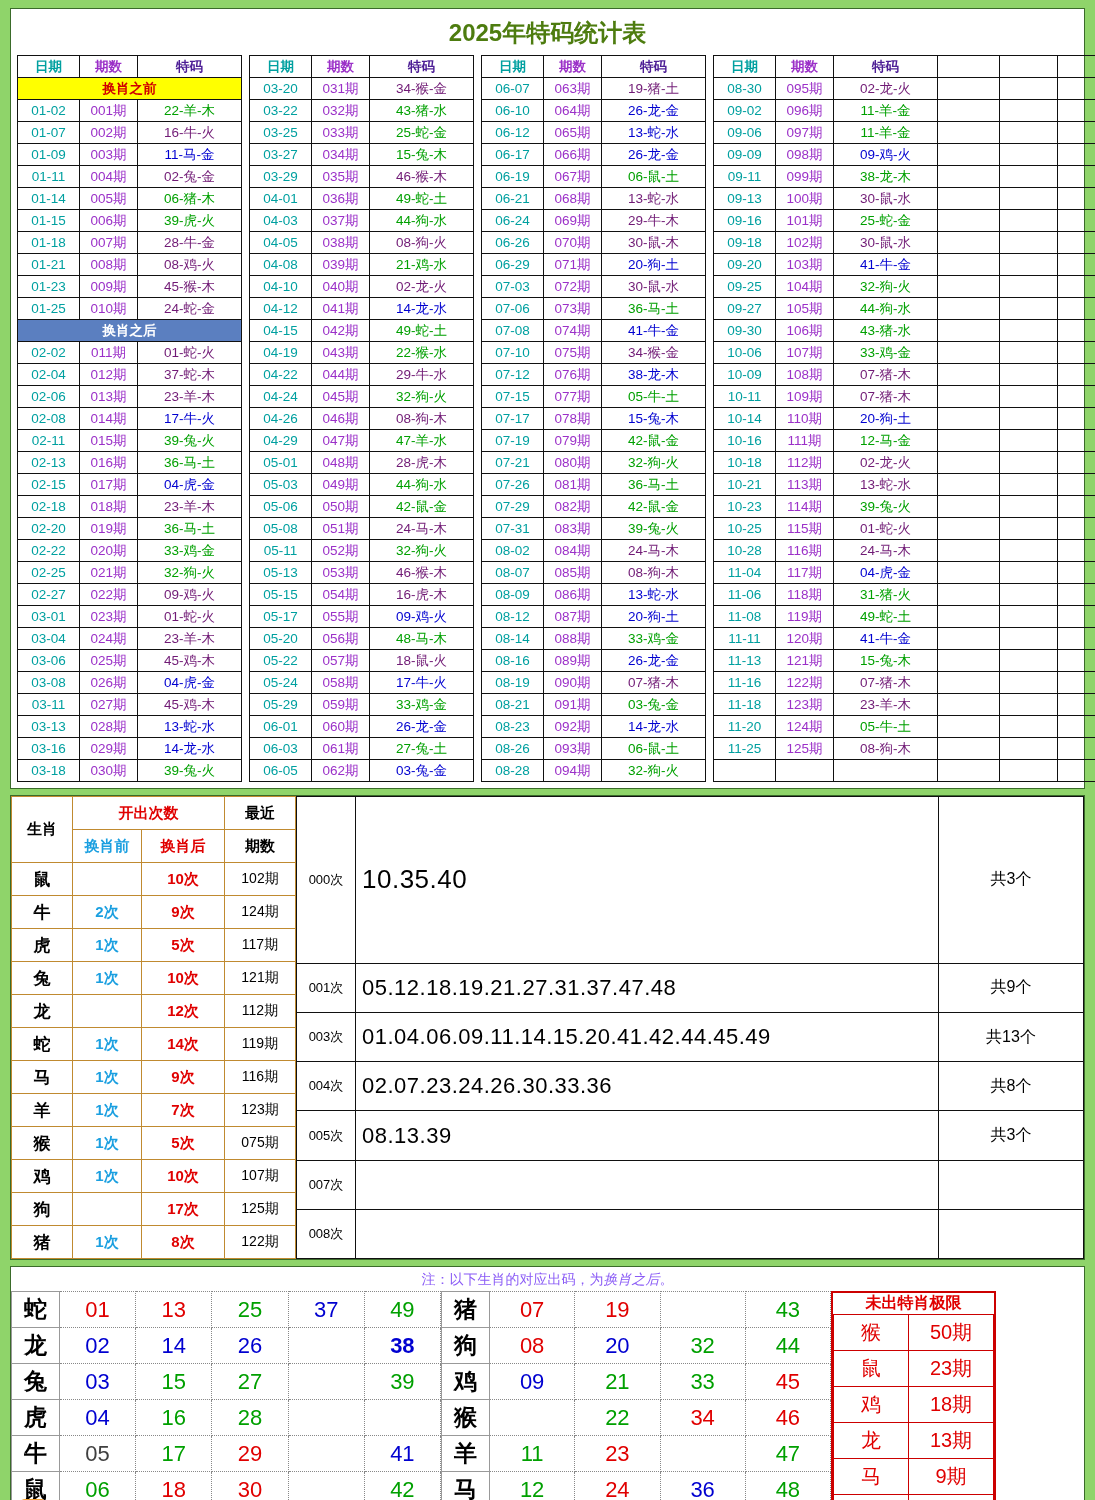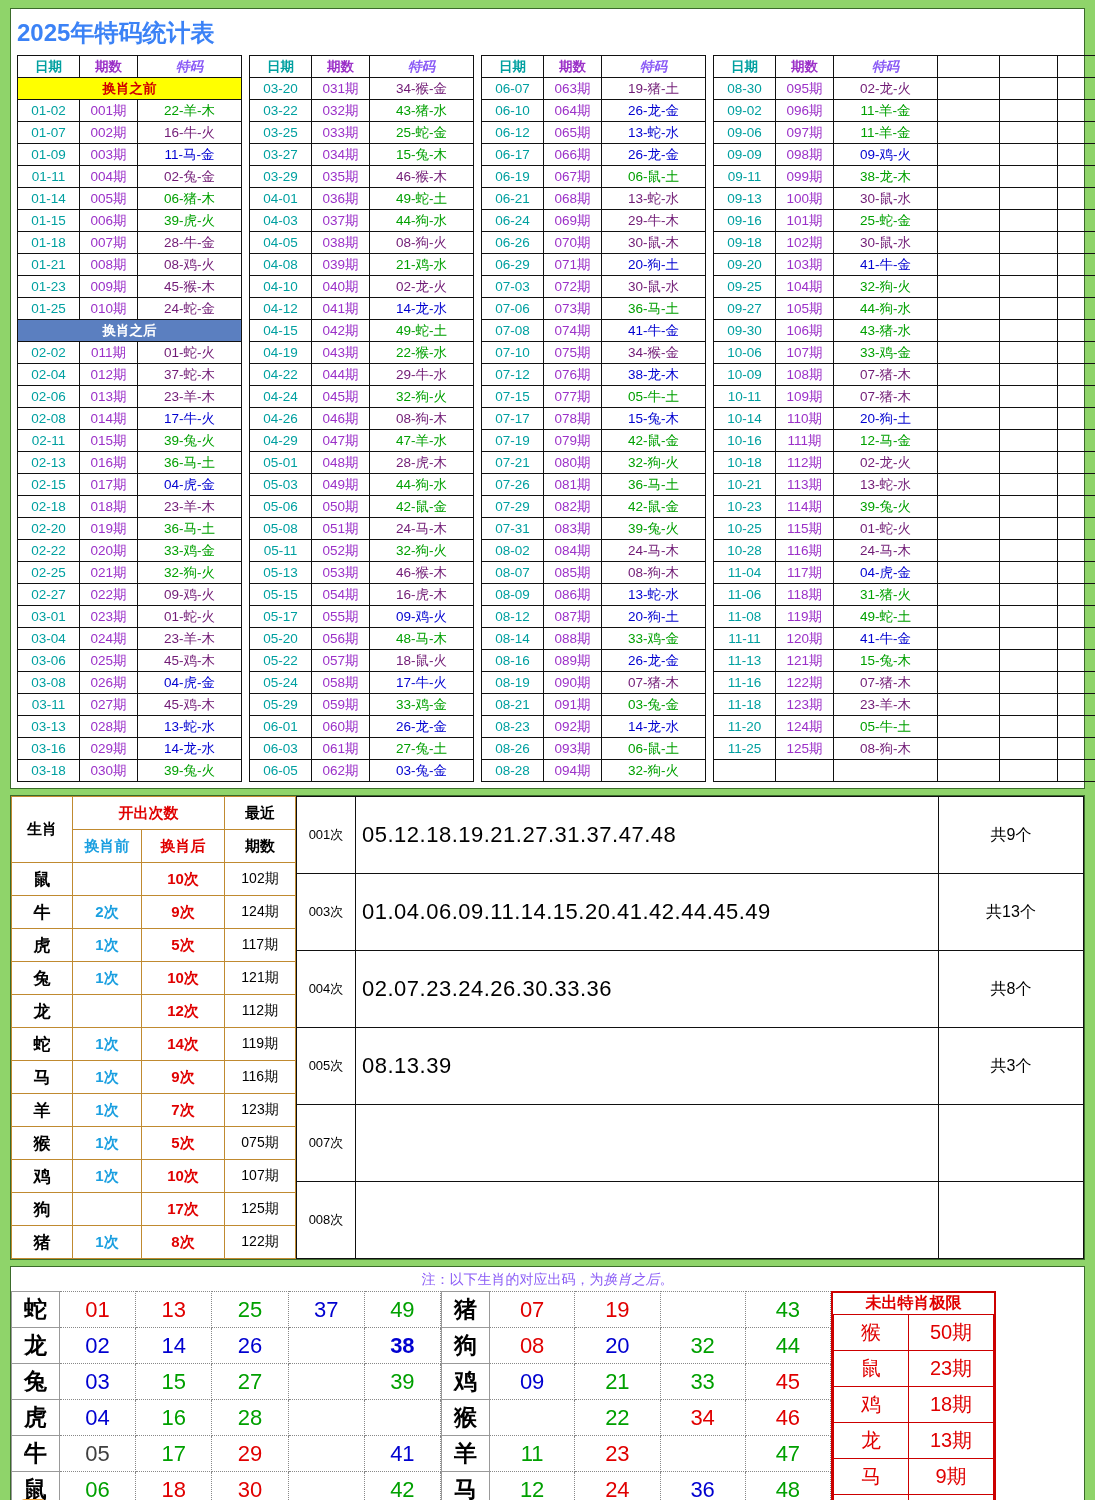--- a/index.html
+++ b/index.html
@@ -1,27 +1,27 @@
 <!DOCTYPE html>
 <html><head>
 <meta charset="utf-8">
 <style>
   html,body{margin:0;padding:0;}
   body{width:1095px;height:1500px;background:#8fd46a;font-family:"Liberation Sans","DejaVu Sans",sans-serif;overflow:hidden;}
   .page{width:1095px;height:1500px;position:relative;box-sizing:border-box;padding:8px 10px;}
   .panel{background:#ffffff;border:1px solid #3a6b2a;box-sizing:border-box;}
   #top-panel{padding:4px 6px 6px 6px;}
-  h1.title{font-size:24px;color:#3b82f6;text-align:left;margin:4px 0 6px 0;font-weight:bold;}
+  h1.title{font-size:24px;color:#4d7c0f;text-align:center;margin:4px 0 6px 0;font-weight:bold;}
   table{border-collapse:collapse;}
   .main-table{width:100%;table-layout:fixed;}
   .main-table td,.main-table th{border:1px solid #111;font-size:13.5px;text-align:center;height:21px;padding:0;white-space:nowrap;}
   .hdr{font-weight:bold;}
   .h-date{color:#00a0a0;}
   .h-qi{color:#9b30c8;}
-  .h-tm{color:#8b5cf6;font-style:italic;}
+  .h-tm{color:#4c1d95;}
   .c-date{color:#00a0a0;font-size:13px;}
   .c-qi{color:#9b30c8;font-size:13px;}
   .sep{border:none !important;width:6px;}
   .band-yellow{background:#ffff00;color:#d00000;font-weight:bold;}
   .band-blue{background:#5b7fc0;color:#ffffff;font-weight:bold;}
   .red{color:#701a75;}
   .green{color:#00a000;}
   .blue{color:#0000d0;}
   .empty-col{border:1px solid #111;}
   
@@ -832,20 +832,25 @@
           <tr>
             <td class="zname">猪</td>
             <td class="before">1次</td>
             <td class="after">8次</td>
             <td class="recent">122期</td>
           </tr>
         </tbody>
     </table>
     <table class="cnt-tbl">
       <tbody id="counts-body">
+          <tr style="height: 112px;">
+            <td class="cnt-lab">000次</td>
+            <td class="cnt-val" style="font-size: 26px;">10.35.40</td>
+            <td class="cnt-sum">共3个</td>
+          </tr>
           <tr style="height: 33px;">
             <td class="cnt-lab">001次</td>
             <td class="cnt-val">05.12.18.19.21.27.31.37.47.48</td>
             <td class="cnt-sum">共9个</td>
           </tr>
           <tr style="height: 33px;">
             <td class="cnt-lab">003次</td>
             <td class="cnt-val">01.04.06.09.11.14.15.20.41.42.44.45.49</td>
             <td class="cnt-sum">共13个</td>
           </tr>

